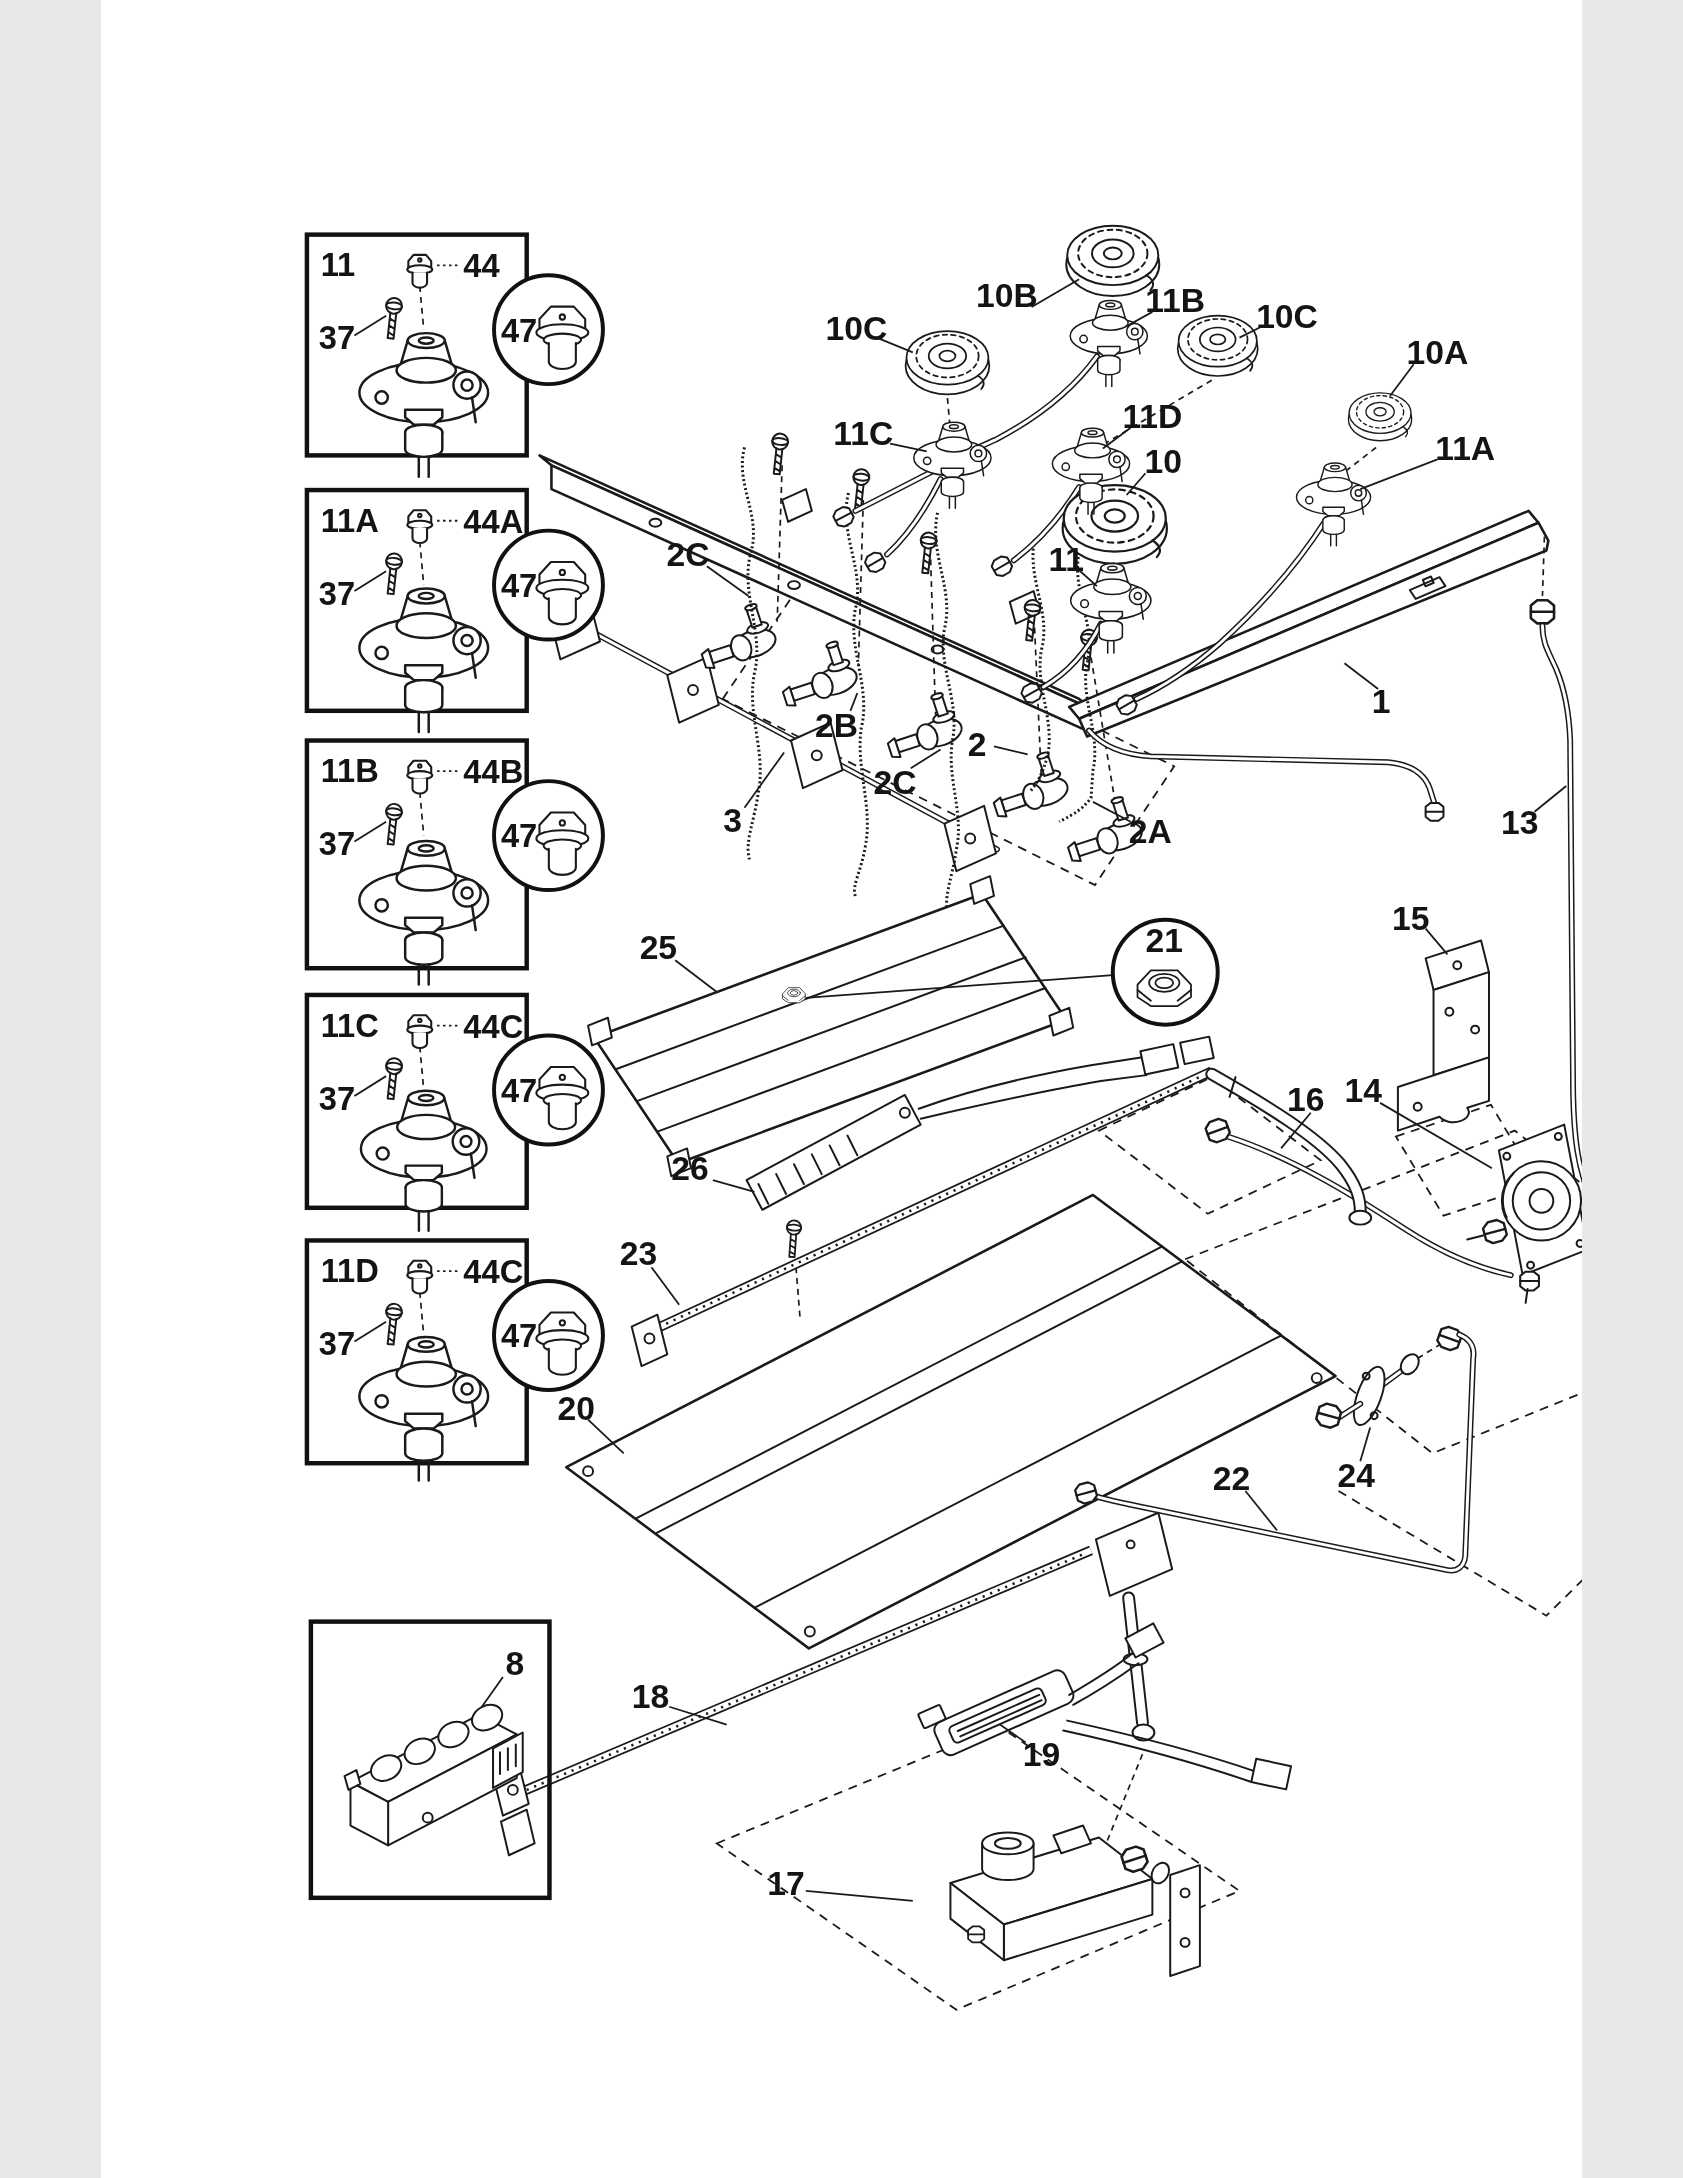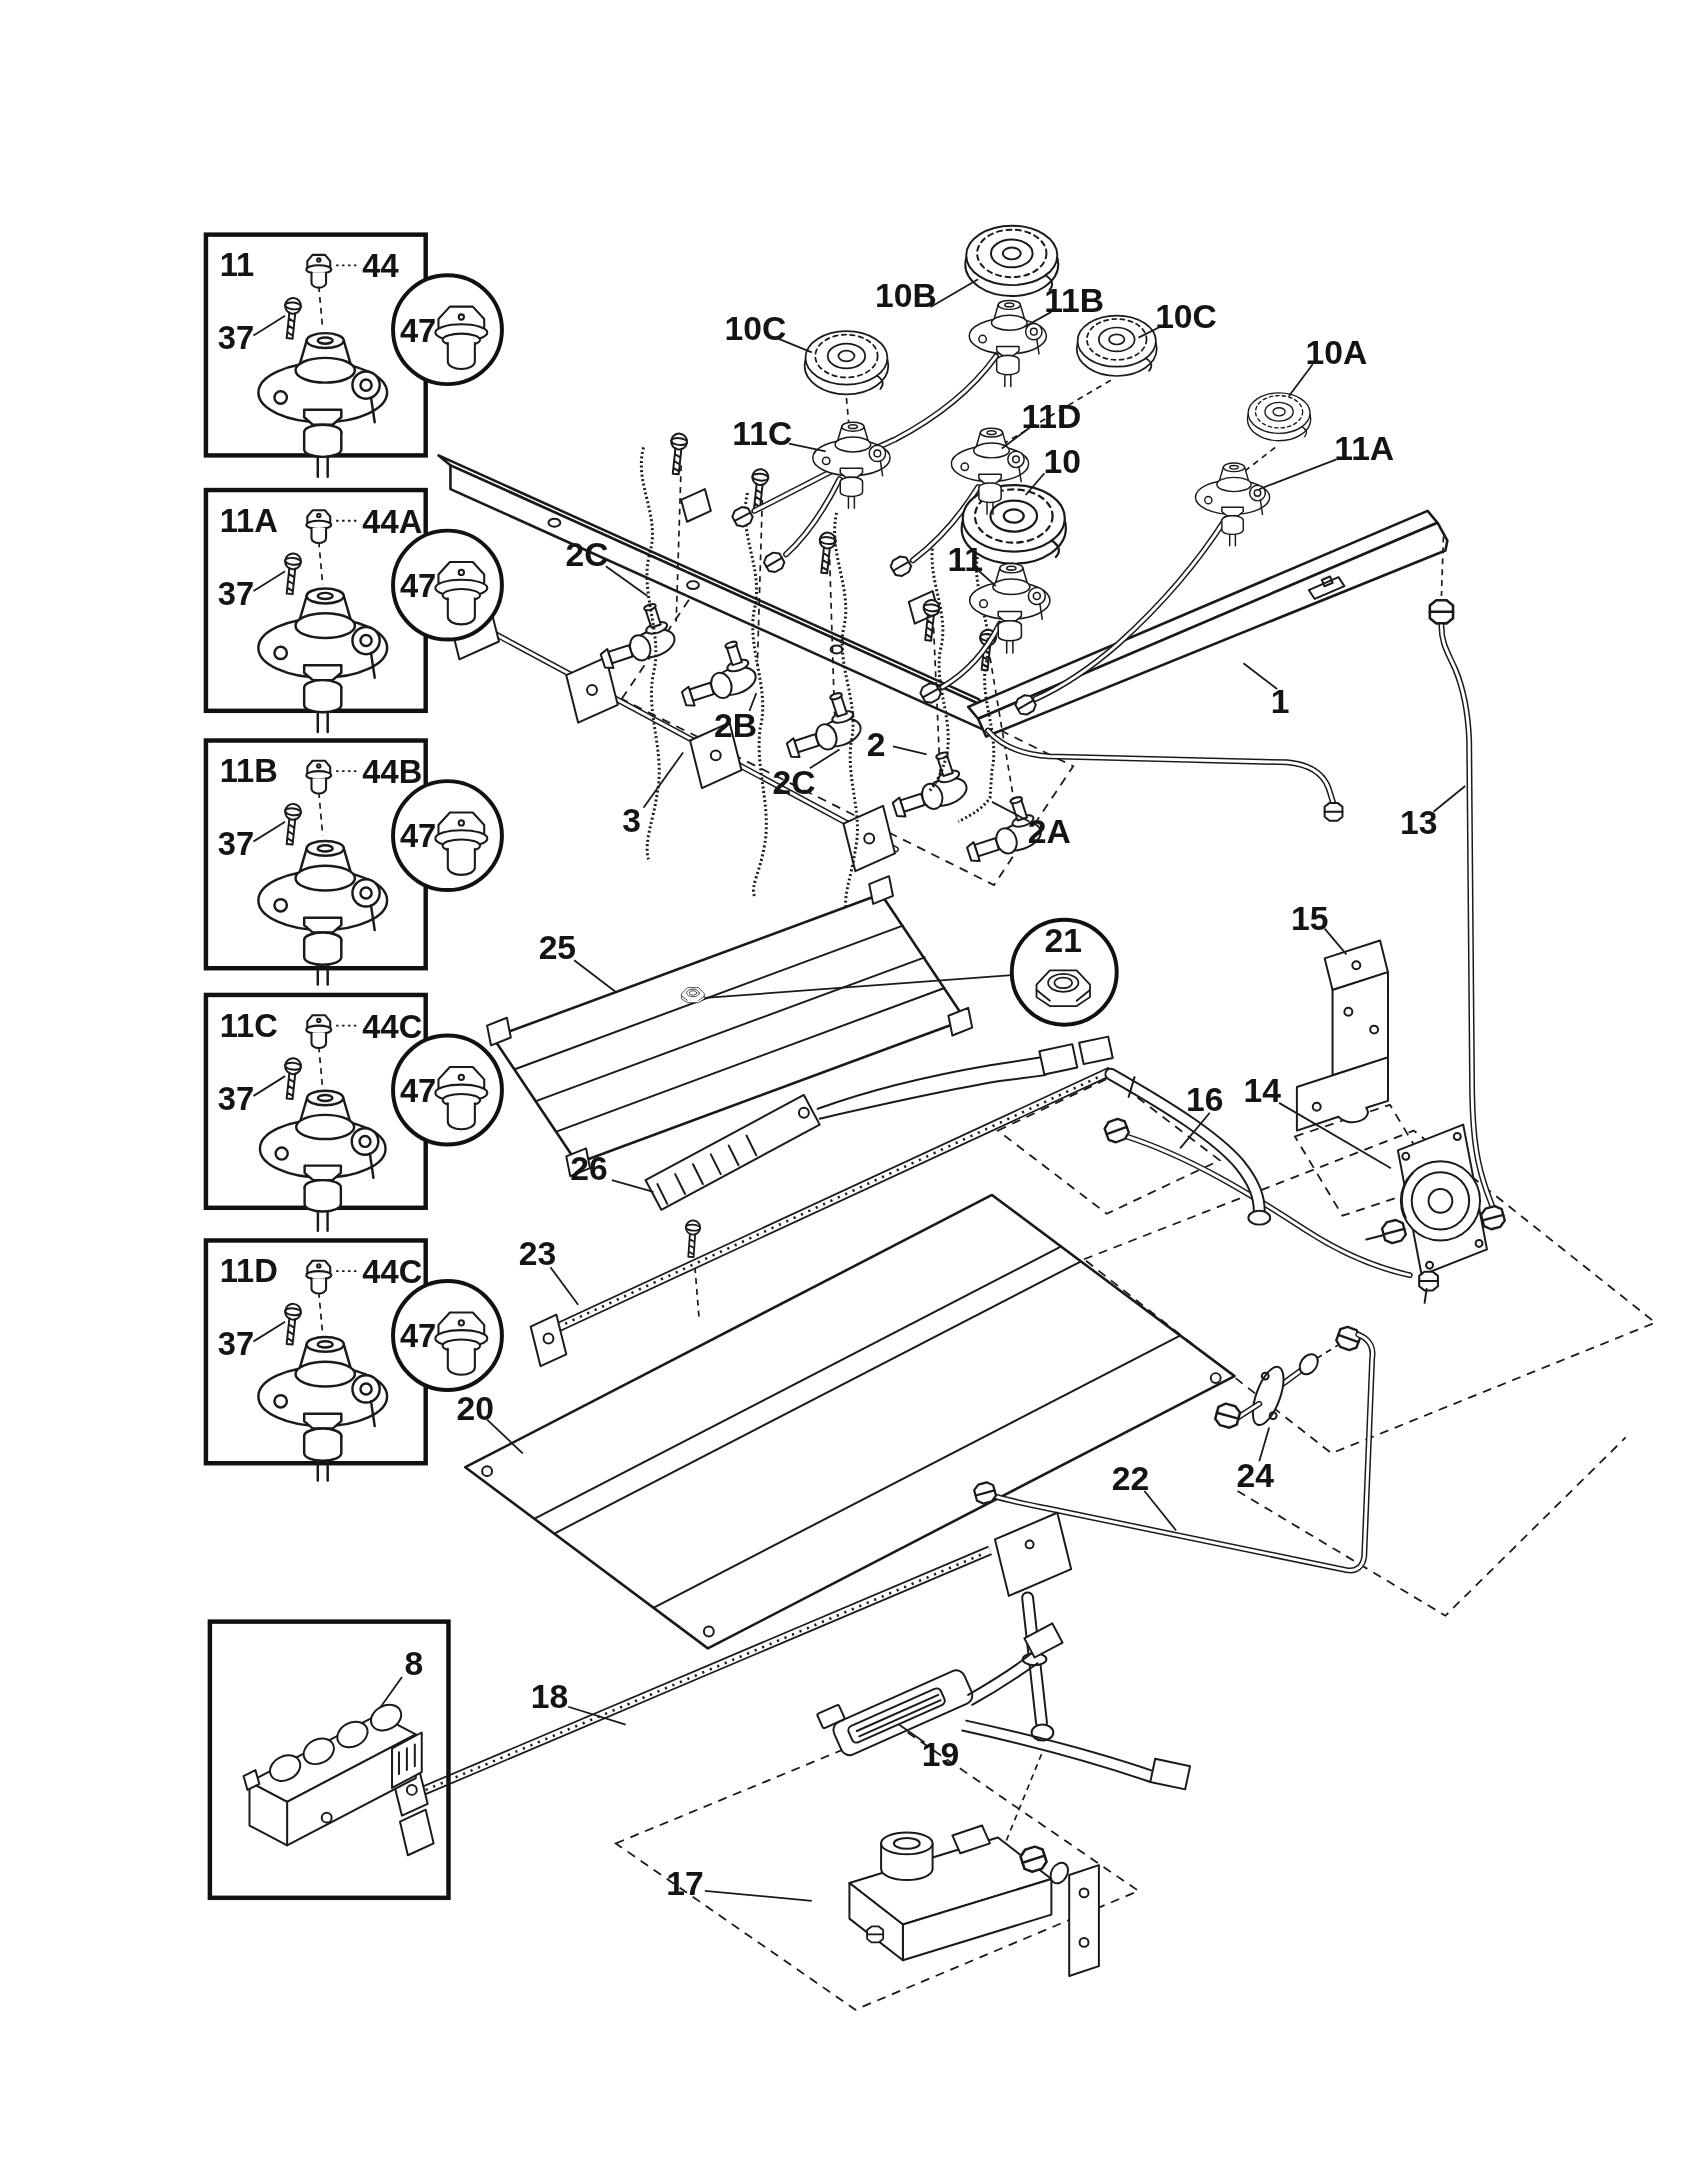--- a/index.html
+++ b/index.html
@@ -1,16 +1,16 @@
 <!DOCTYPE html>
 <html><head>
 <meta charset="utf-8">
 <style>
   html,body{margin:0;padding:0;background:#e8e8e8;}
-  .stage{position:relative;width:1683px;height:2178px;background:#ffffff;margin:0 auto;overflow:hidden;}
+  .stage{position:relative;width:1481px;height:2178px;background:#ffffff;margin:0 auto;overflow:hidden;}
   svg{position:absolute;left:0;top:0;}
   svg *{vector-effect:none;}
   .s  {fill:none;stroke:#1a1a1a;stroke-width:2;stroke-linecap:round;stroke-linejoin:round;}
   .w  {fill:#ffffff;stroke:#1a1a1a;stroke-width:2;stroke-linecap:round;stroke-linejoin:round;}
   .th {stroke-width:2.6;}
   .box{fill:none;stroke:#111;stroke-width:4.5;}
   .cir{fill:#fff;stroke:#111;stroke-width:4;}
   .pipeO{fill:none;stroke:#1a1a1a;stroke-width:6;stroke-linecap:round;}
   .pipeI{fill:none;stroke:#ffffff;stroke-width:3;stroke-linecap:round;}
   .tubeO{fill:none;stroke:#1a1a1a;stroke-width:13;stroke-linecap:round;}

